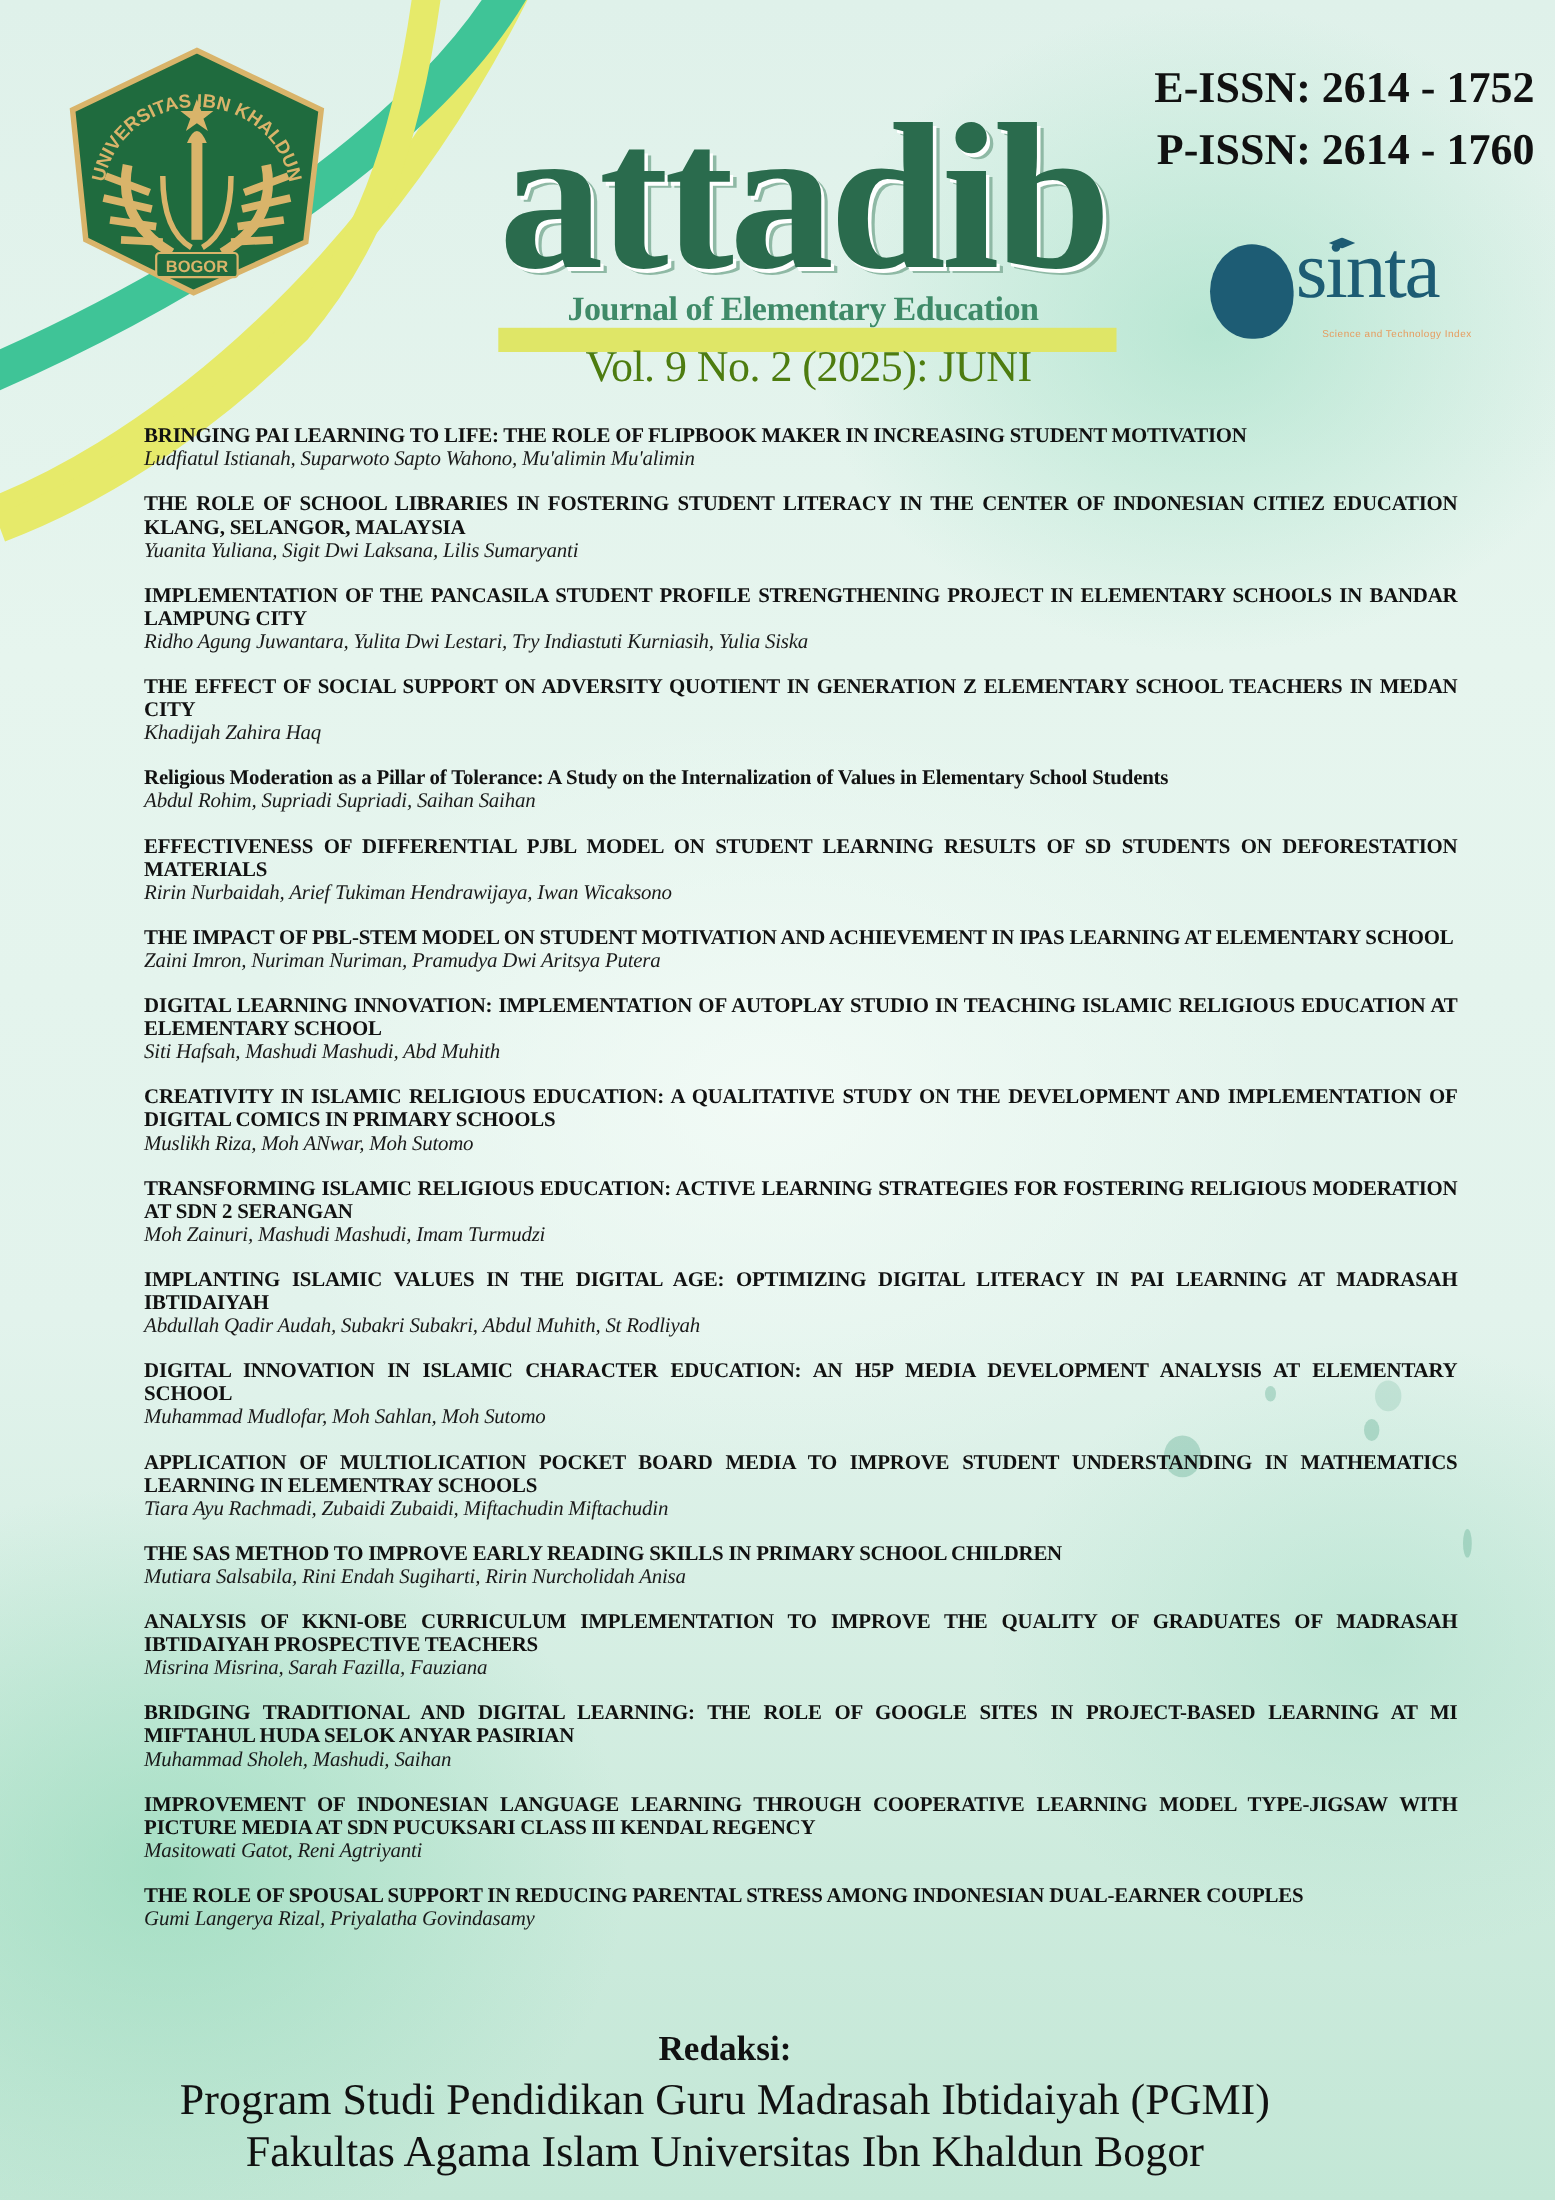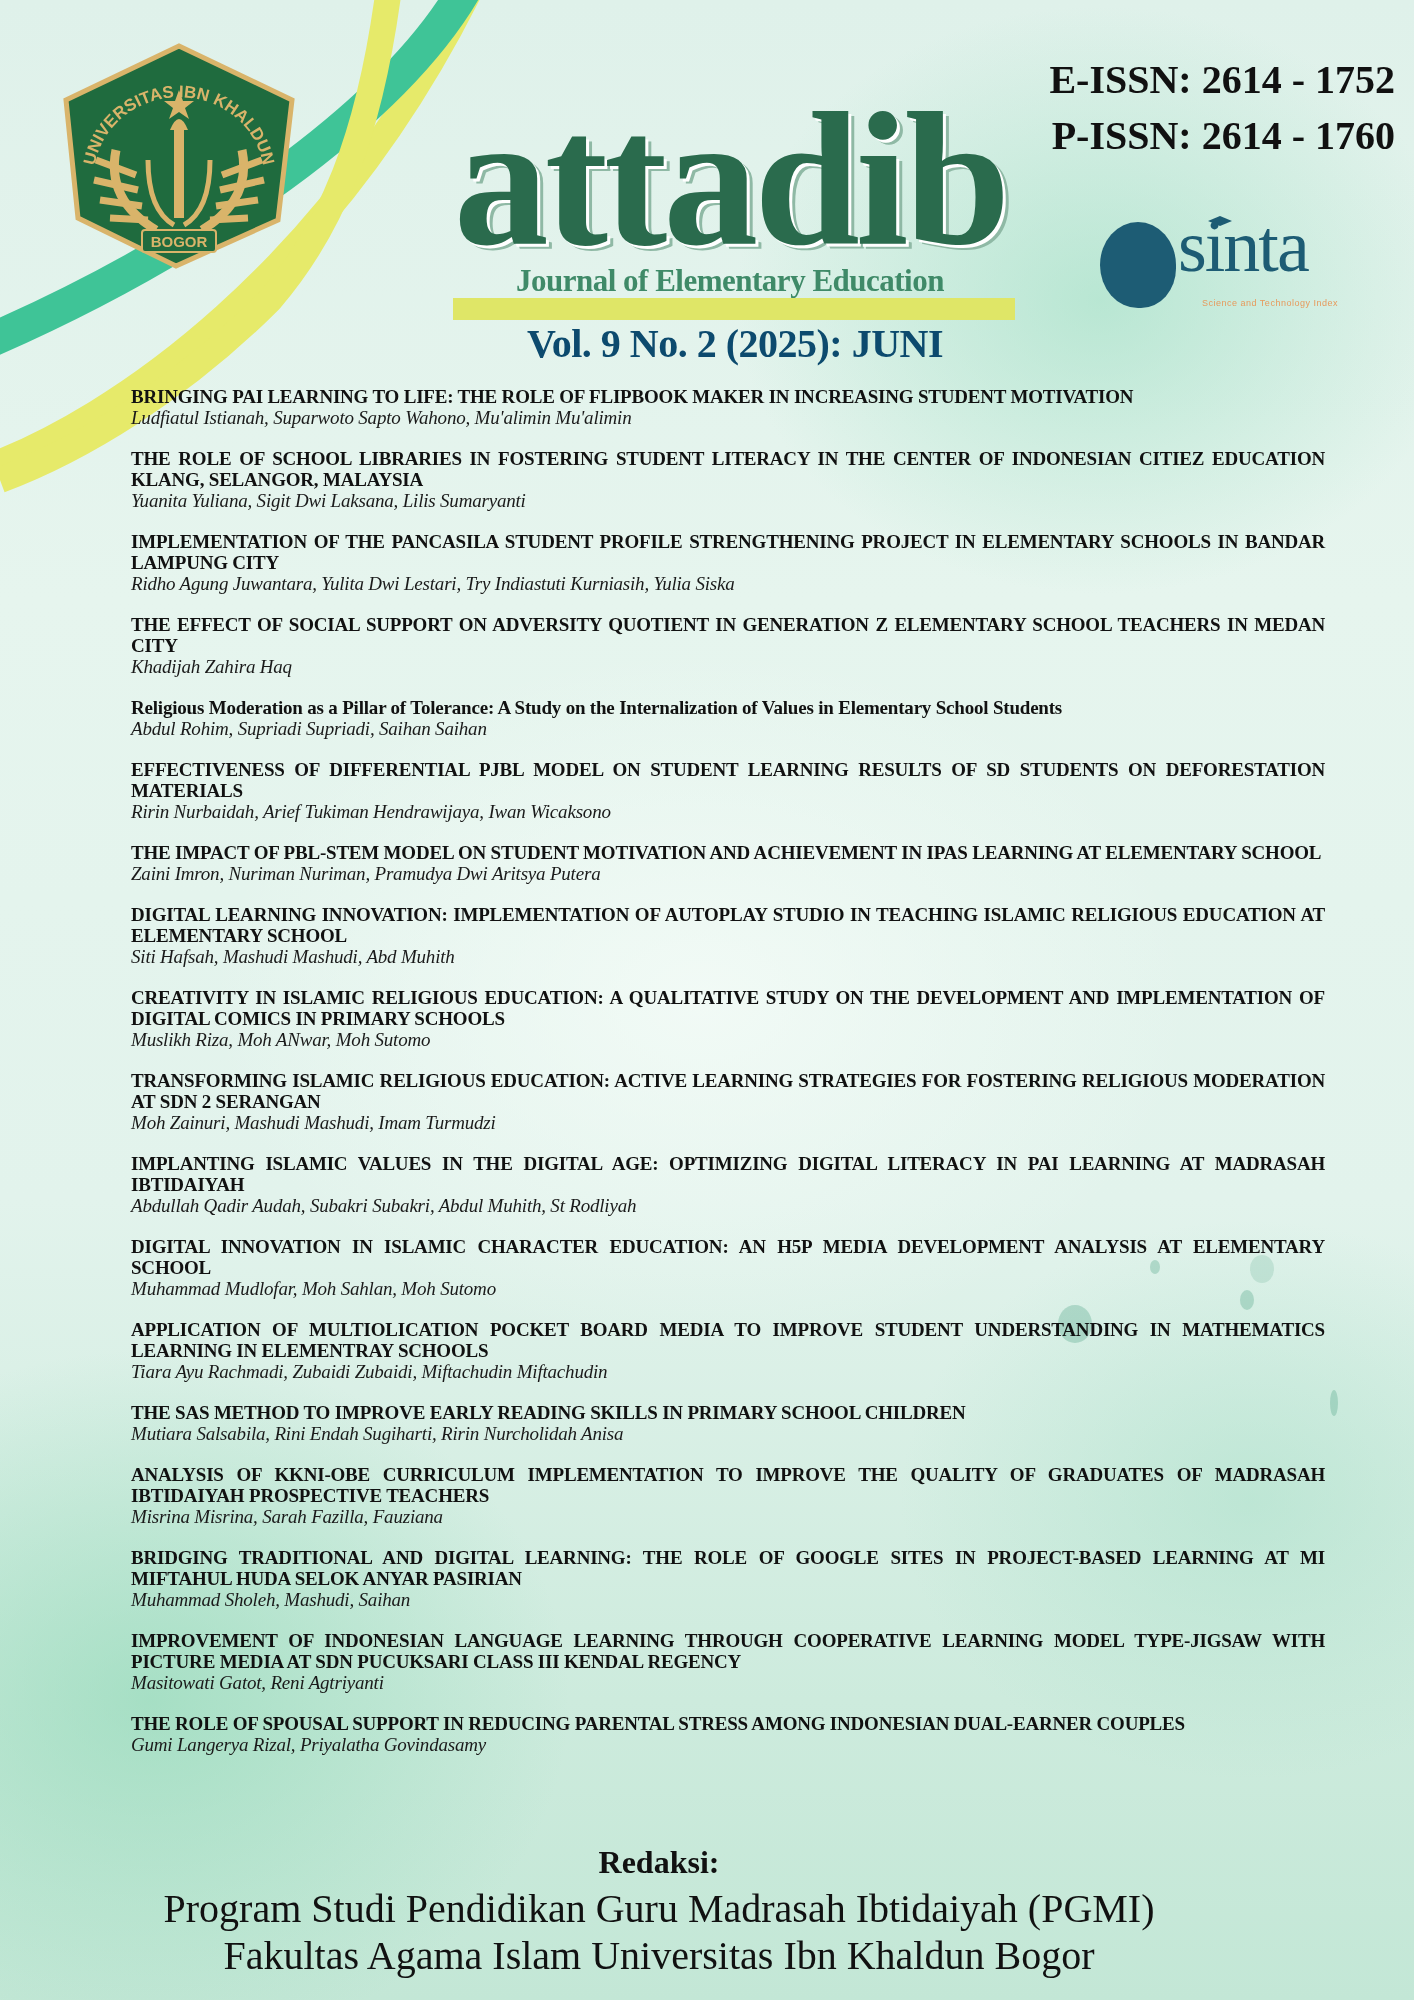--- a/index.html
+++ b/index.html
@@ -27,22 +27,22 @@
     text-shadow: 3px 3px 0 #ffffff, 6px 5px 0 #8fb9a5;
   }
   .masthead .subtitle {
     font-weight: bold;
     font-size: 31px;
     color: #3f8a68;
     margin-top: 8px;
     letter-spacing: -0.5px;
   }
   .yellow-bar { position: absolute; left: 453px; top: 298px; width: 562px; height: 22px; background: #dfe667; }
-  .issue { position: absolute; left: 440px; top: 320px; width: 590px; text-align: center;
-    font-weight: bold; font-size: 40px; color: #0c4a6e; letter-spacing: -0.5px; }
+  .issue { position: absolute; left: 440px; top: 309px; width: 590px; text-align: center;
+    font-weight: normal; font-size: 40px; color: #4d7c0f; letter-spacing: -0.5px; }
   .issn { position: absolute; left: 1035px; top: 52px; width: 360px; text-align: right;
     font-weight: bold; font-size: 40px; line-height: 56px; color: #111; }
   .sinta { position: absolute; left: 1100px; top: 218px; width: 290px; height: 90px; }
   .sinta .circle { position: absolute; left: 0; top: 4px; width: 76px; height: 86px; border-radius: 50% 50% 46% 50%; background: #1d5c74; }
   .sinta .word { position: absolute; left: 78px; top: -14px; font-family: Liberation Serif, serif;
     font-size: 74px; color: #1d5c74; letter-spacing: -2px; }
   .sinta .tag { position: absolute; left: 102px; top: 80px; font-family: "Liberation Sans", sans-serif;
     font-size: 9px; color: #e79a5c; letter-spacing: 0.5px; white-space: nowrap; }
   .sinta .cap { position: absolute; left: 108px; top: -2px; width: 24px; height: 10px; }
   .articles { position: absolute; left: 131px; top: 386px; width: 1194px; }

